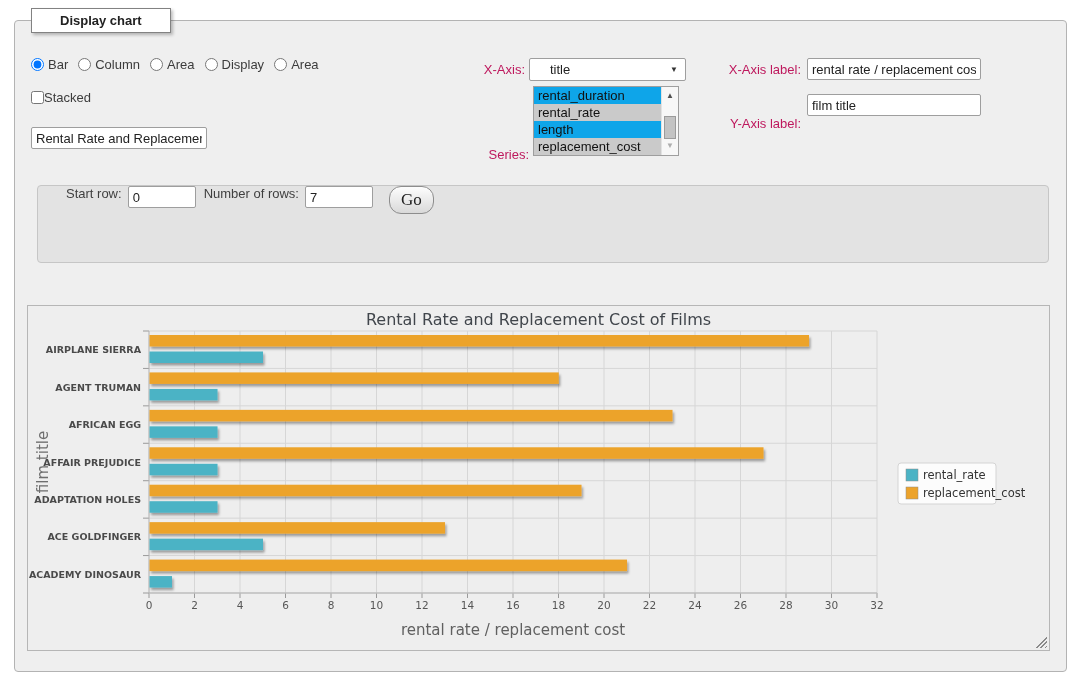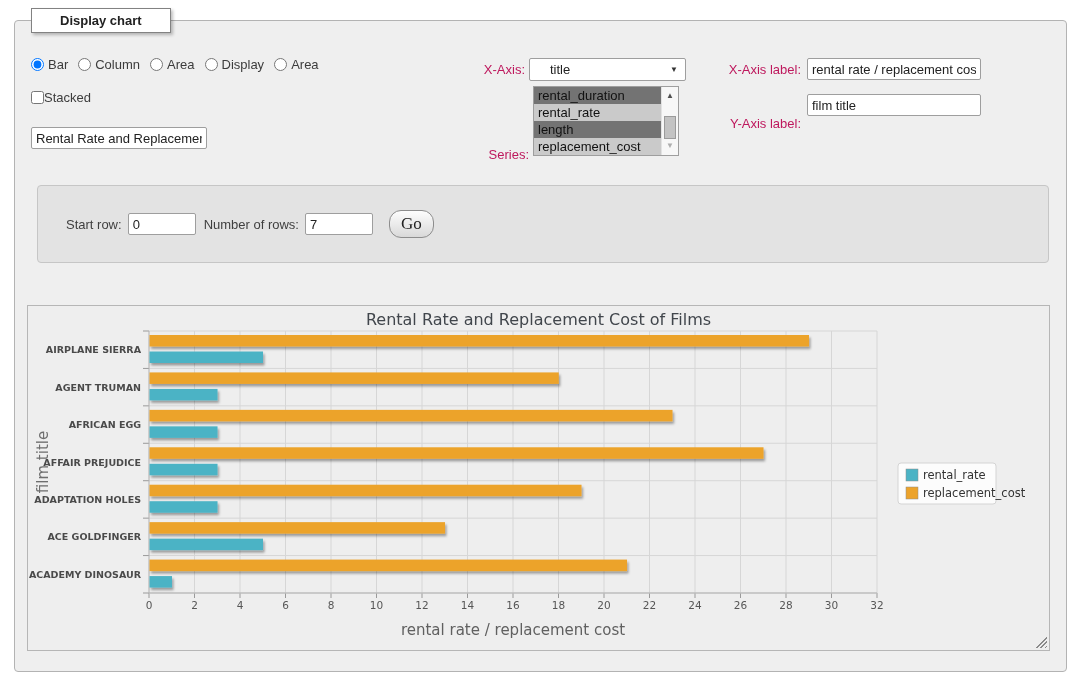--- a/index.html
+++ b/index.html
@@ -37,21 +37,21 @@
   .fake-select {
     position:absolute; left:514px; top:37px; width:157px; height:23px;
     background:#fff; border:1px solid #9e9e9e; border-radius:2px;
     line-height:21px; padding:0 20px 0 20px; color:#222; cursor:default;
   }
   .fake-select .arrow {
     position:absolute; right:7px; top:7px; font-size:8px; color:#333; line-height:8px;
   }
   .listbox {
     position:absolute; left:518px; top:65px; width:146px; height:70px;
-    background:#737373; border:1px solid #9e9e9e; overflow:hidden;
+    background:#0ea5e9; border:1px solid #9e9e9e; overflow:hidden;
   }
   .lb-items { position:absolute; left:0; top:0; right:17px; bottom:0; }
   .lb-item { height:17px; line-height:17px; padding:0 4px; white-space:nowrap; color:#111; }
   .lb-item.sel { background:#cacaca; }
   .lb-scroll {
     position:absolute; right:0; top:0; bottom:0; width:17px; background:#f7f7f7;
     border-left:1px solid #e2e2e2;
   }
   .lb-scroll .up, .lb-scroll .down {
     position:absolute; left:0; width:100%; text-align:center; font-size:8px; line-height:8px;
@@ -62,21 +62,21 @@
     position:absolute; left:2px; right:2px; top:29px; height:23px;
     background:#c3c3c3; border:1px solid #9b9b9b;
   }
   .axis-input { position:absolute; width:174px; }
   .xaxislabel-input { left:792px; top:37px; }
   .yaxislabel-input { left:792px; top:73px; }
   
   .rows-box {
     position:absolute; left:22px; top:164px; width:1012px; height:78px;
     background:#e3e3e3; border:1px solid #c6c6c6; border-radius:4px;
-    display:flex; align-items:center; padding-left:28px;
+    display:flex; align-items:flex-start; padding-left:28px;
   }
   .rows-box label { color:#3f3f3f; }
   .rows-box input { width:68px; margin:0 8px 0 6px; }
   .go-btn {
     margin-left:8px; padding:3px 11px; font-family:Liberation Serif, serif;
     font-size:17px; color:#222; background:linear-gradient(#fdfdfd,#d9d9d9);
     border:1px solid #8d8d8d; border-radius:12px; cursor:default;
   }
   
   .chart-box {

